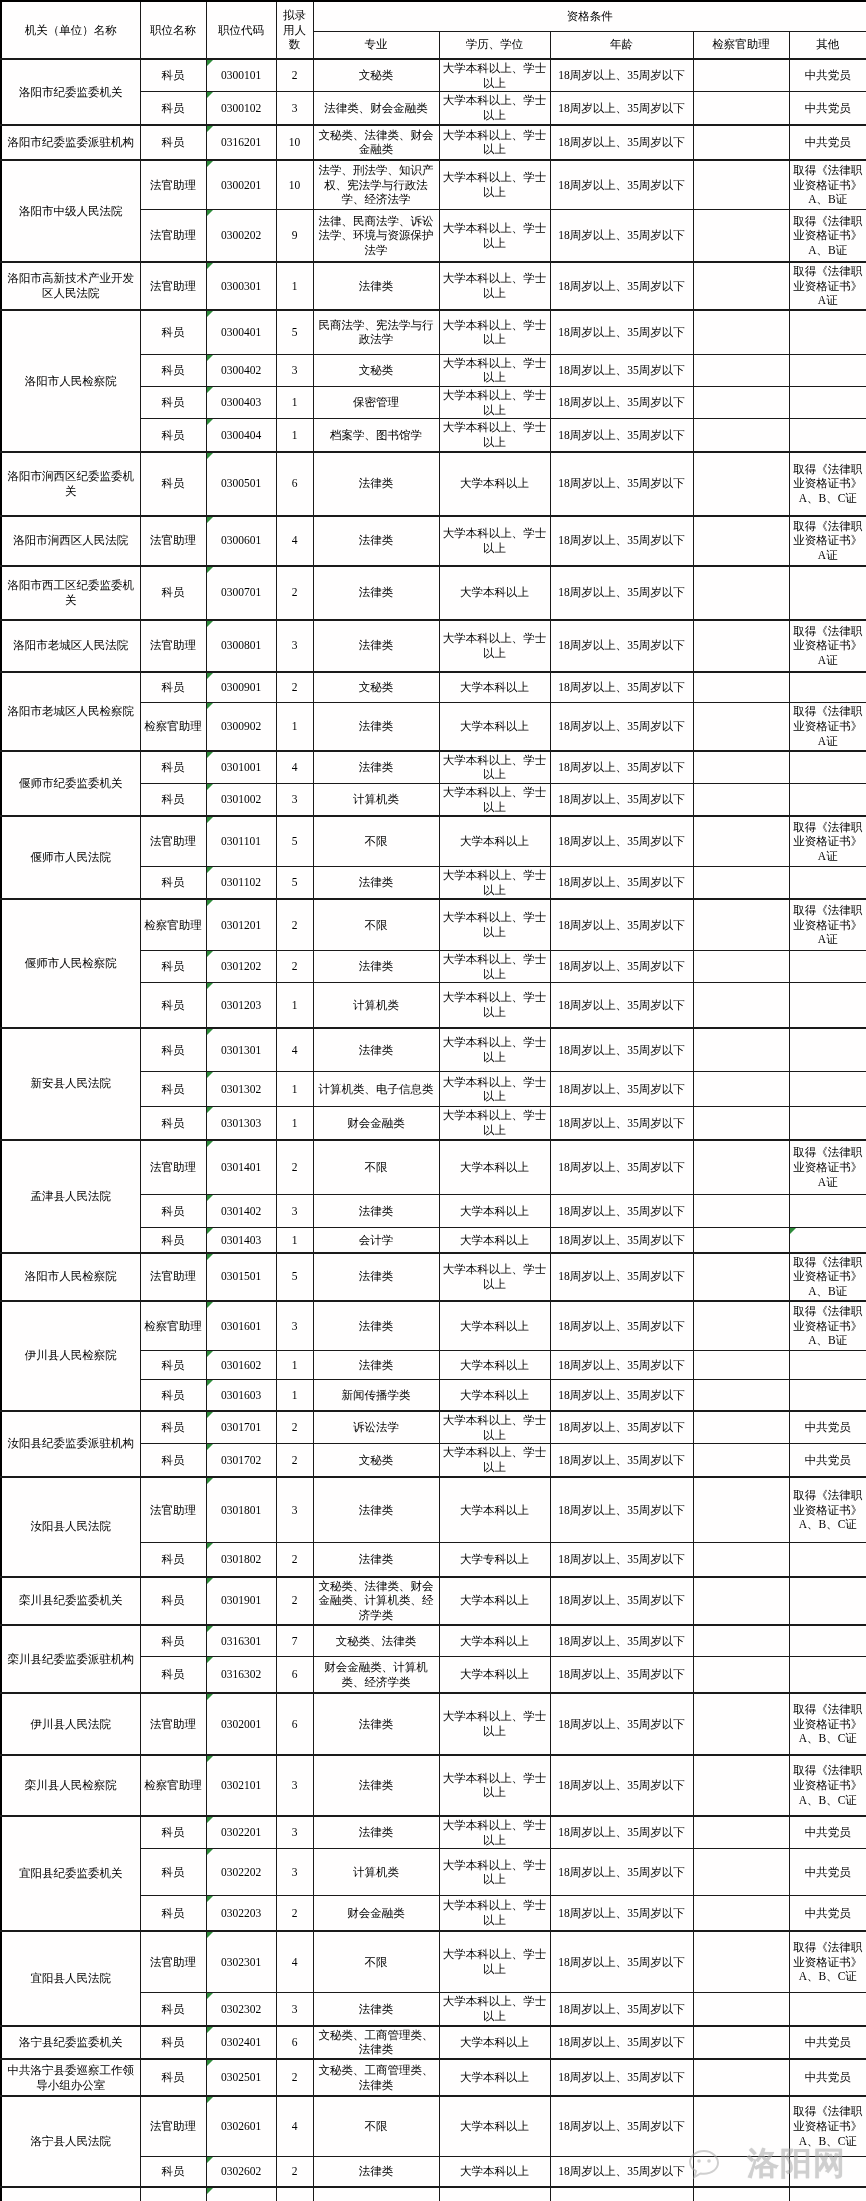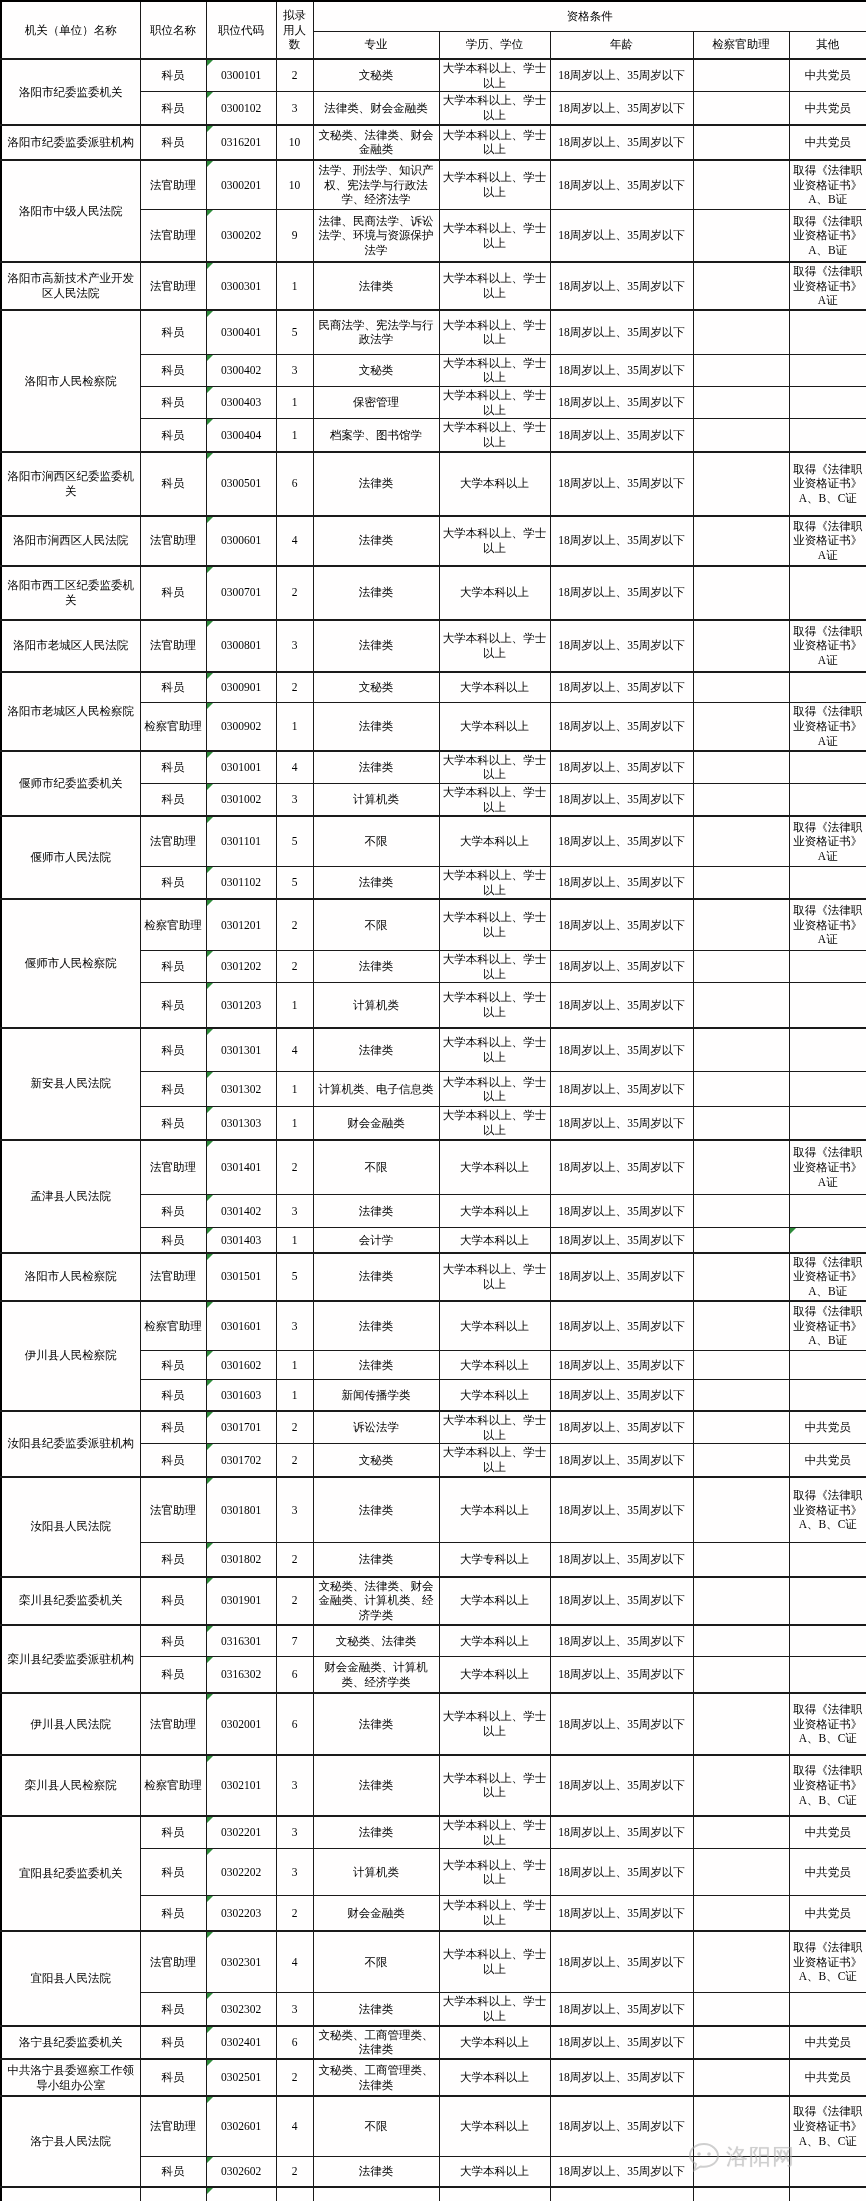--- a/index.html
+++ b/index.html
@@ -40,24 +40,25 @@
   }
   .watermark{
     position:absolute;
     left:688px;top:2142px;
     display:flex;align-items:center;gap:4px;
     opacity:.55;
     color:#a9a9a9;
     pointer-events:none;
   }
   .watermark .wm-text{
-    font-size:22px;font-weight:normal;
+    font-size:32px;font-weight:bold;
     letter-spacing:1px;
     font-family:"Liberation Sans","DejaVu Sans",sans-serif;
     text-shadow:0 0 1px #bdbdbd;
+    margin-left:21px;
   }
   .watermark svg{display:block;}
 </style>
 </head>
 <body>
 
 <div class="page">
   <table class="jobs">
     <colgroup>
         <col style="width: 139px;">

